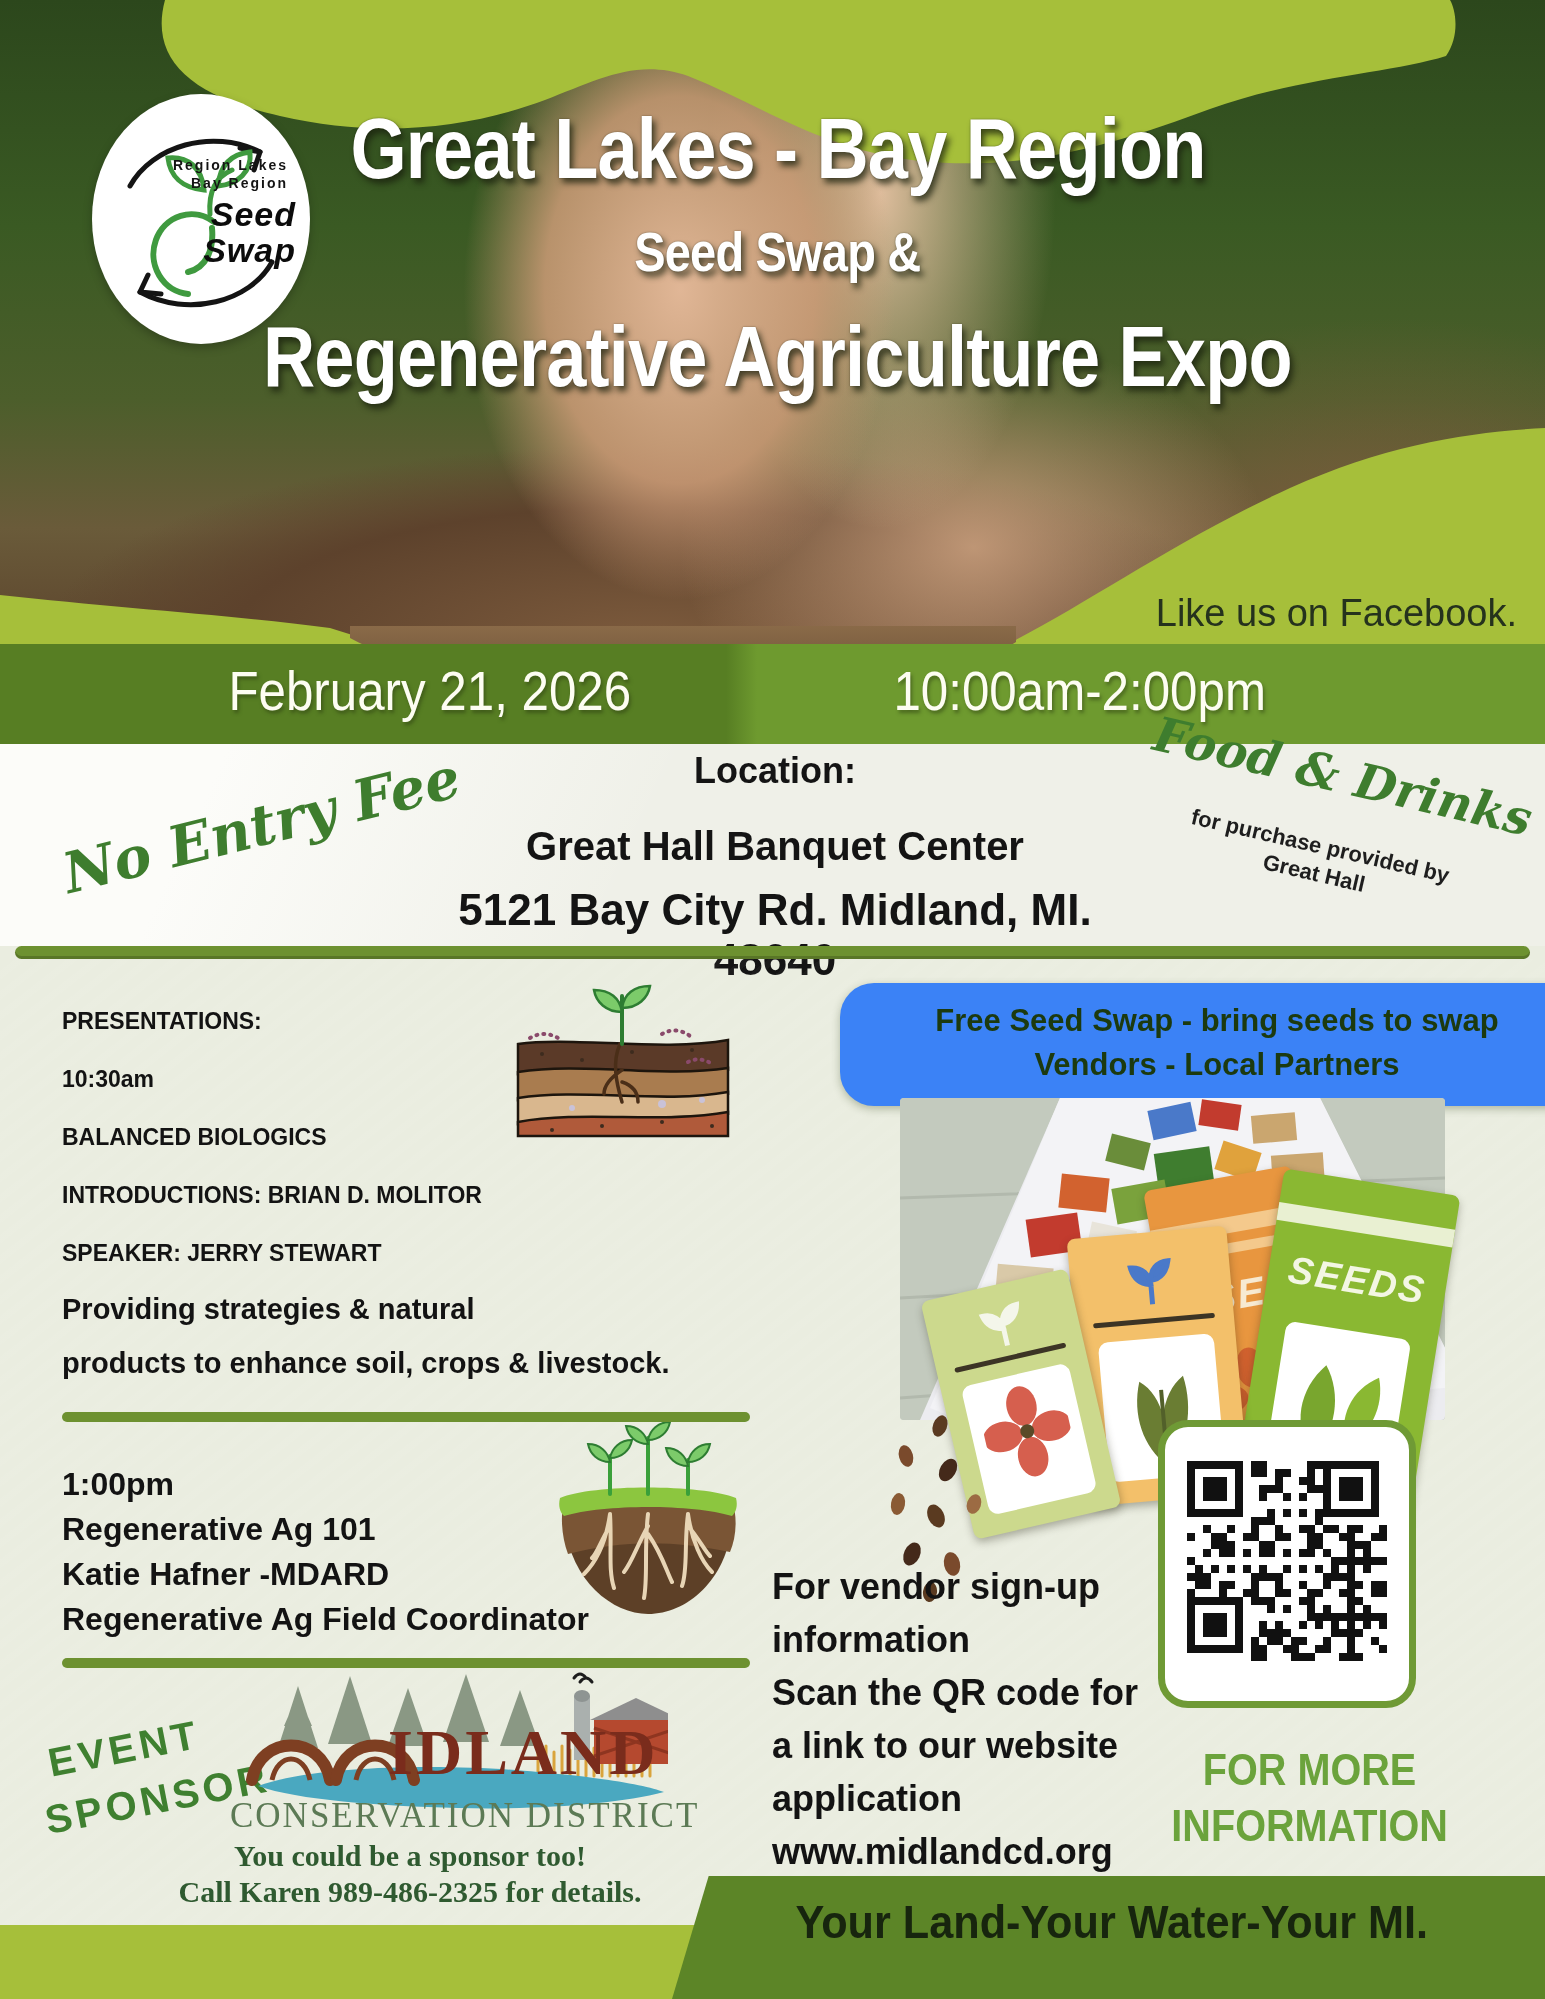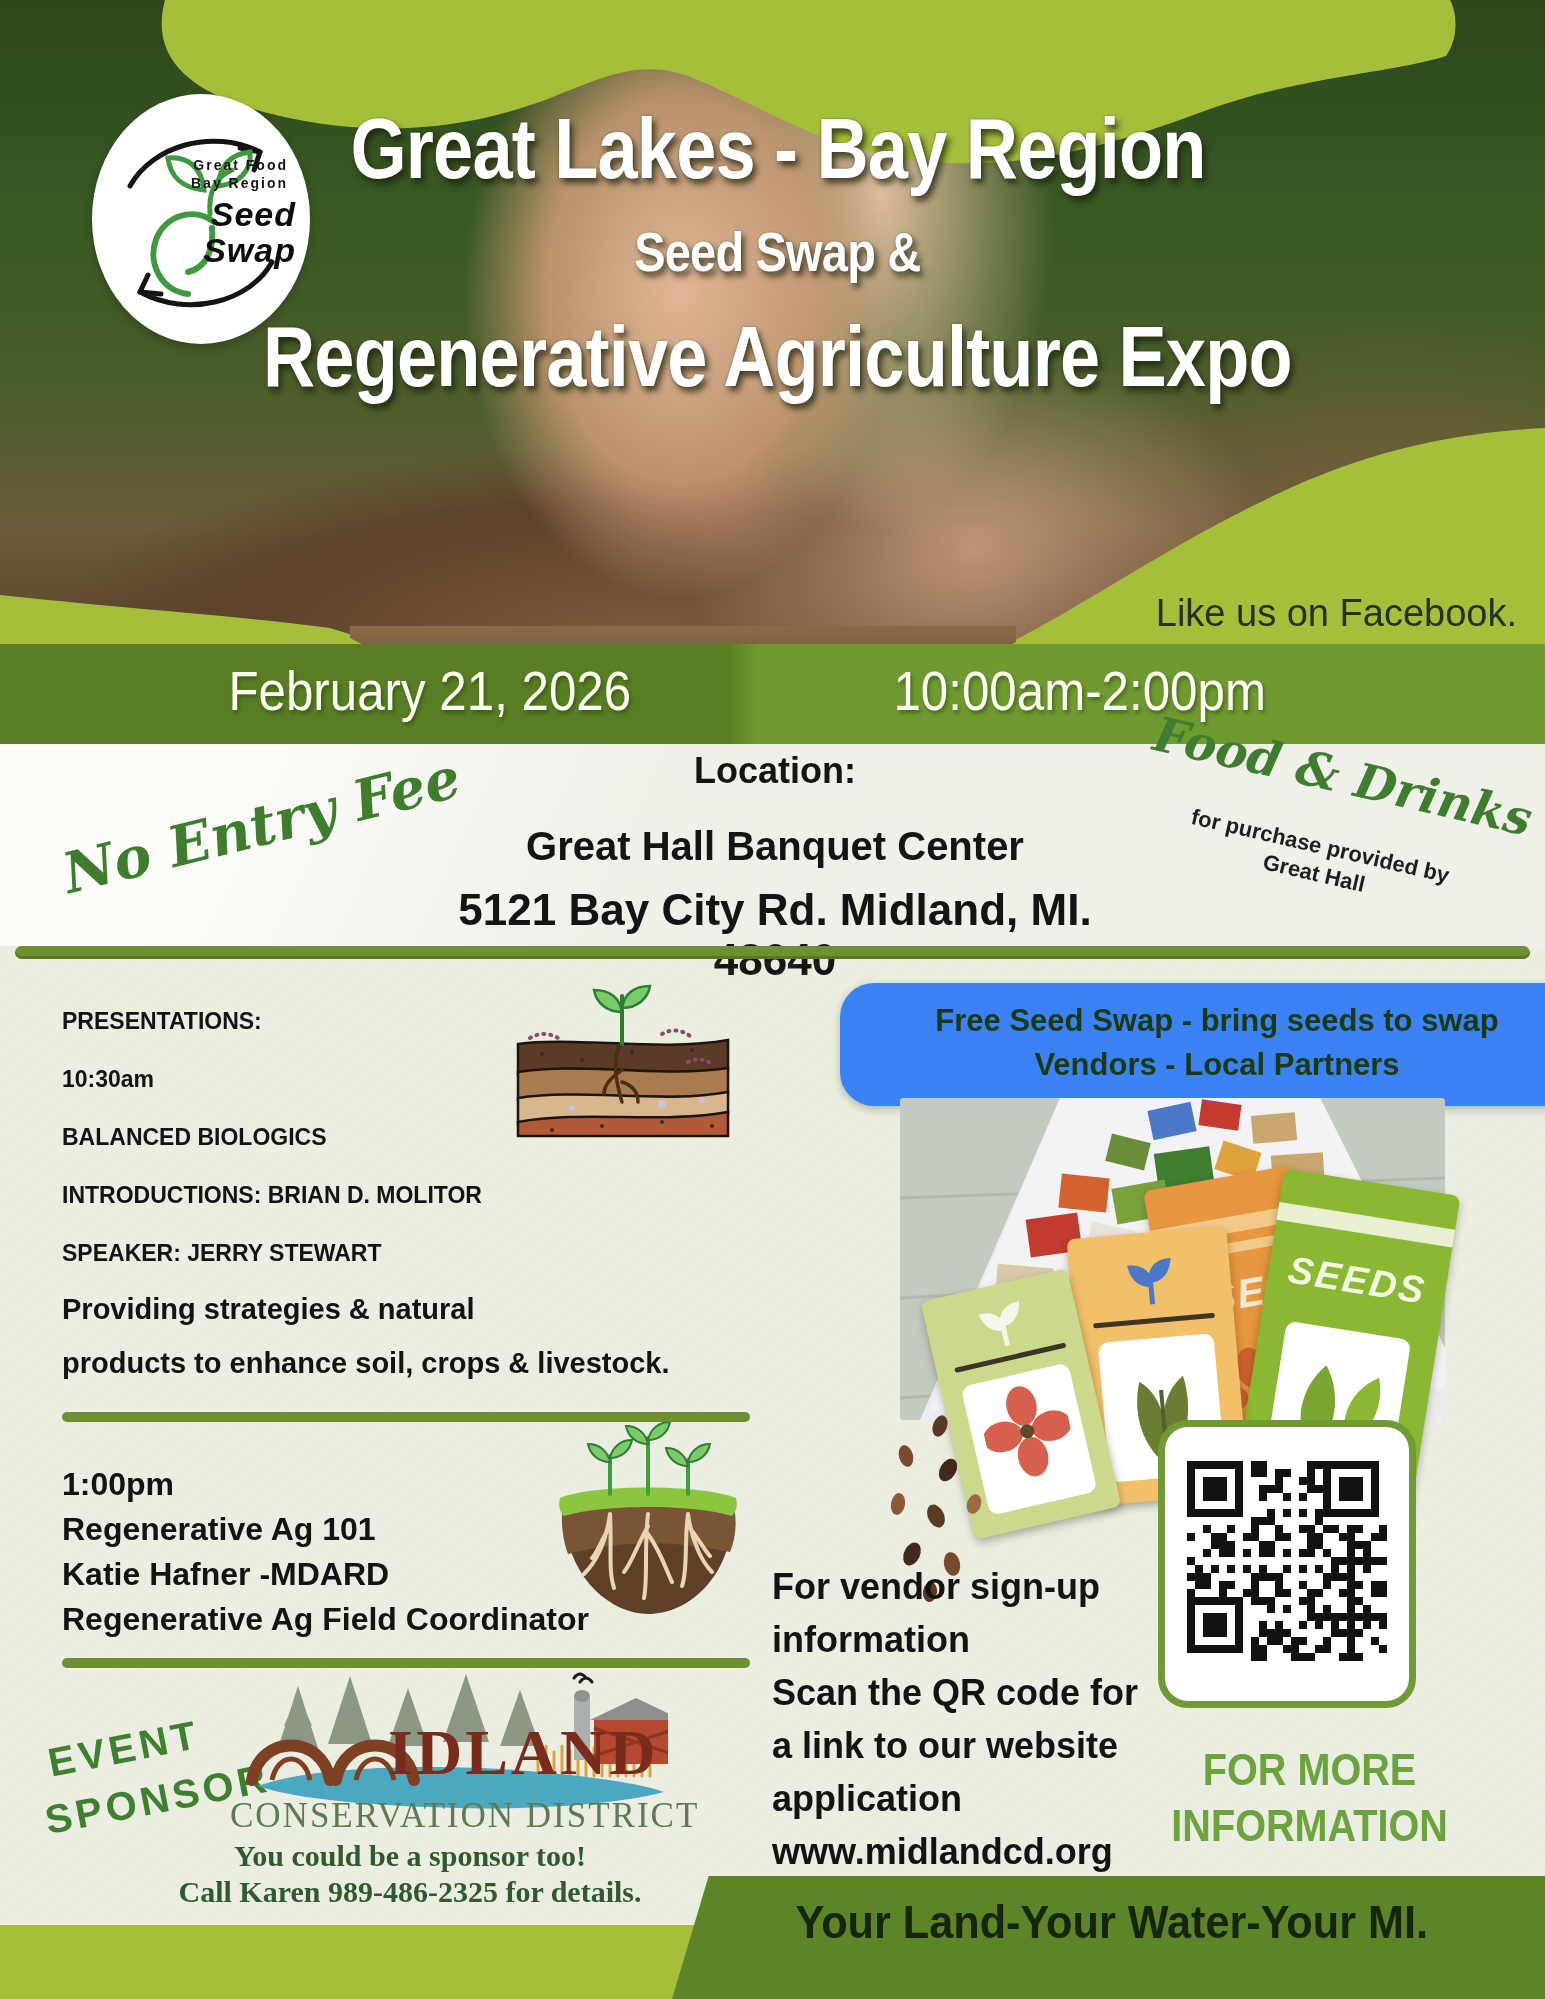--- a/index.html
+++ b/index.html
@@ -128,21 +128,21 @@
       <path d="M168,58 l-20,-4 m20,4 l-6,18" stroke="#141414" stroke-width="5" fill="none" stroke-linecap="round"></path>
       <path d="M180,168 C158,208 96,224 48,198" fill="none" stroke="#141414" stroke-width="5" stroke-linecap="round"></path>
       <path d="M48,198 l21,2 m-21,-2 l8,-17" stroke="#141414" stroke-width="5" fill="none" stroke-linecap="round"></path>
       <path d="M96,200 a38,40 0 1 1 26,-72" fill="none" stroke="#3f9a3f" stroke-width="6" stroke-linecap="round"></path>
       <path d="M96,178 c18,-4 26,-22 24,-44" fill="none" stroke="#3f9a3f" stroke-width="6" stroke-linecap="round"></path>
       <path d="M118,120 c-2,-26 8,-38 22,-44" fill="none" stroke="#3f9a3f" stroke-width="5" stroke-linecap="round"></path>
       <path d="M112,96 c-22,-2 -34,-14 -36,-32 c20,-2 34,10 36,32 Z" fill="none" stroke="#3f9a3f" stroke-width="5"></path>
       <path d="M126,92 c2,-22 14,-32 32,-34 c2,20 -12,32 -32,34 Z" fill="none" stroke="#3f9a3f" stroke-width="5"></path>
     </svg>
     <div class="logo-region">
-      <div>Great Food</div>
+      <div>Region Lakes</div>
       <div>Bay Region</div>
     </div>
     <div class="logo-name">
       <div>Seed</div>
       <div>Swap</div>
     </div>
   </div>
 
   <div class="abs titles">
     <div class="title-line t1"><span>Great Lakes - Bay Region</span></div>

